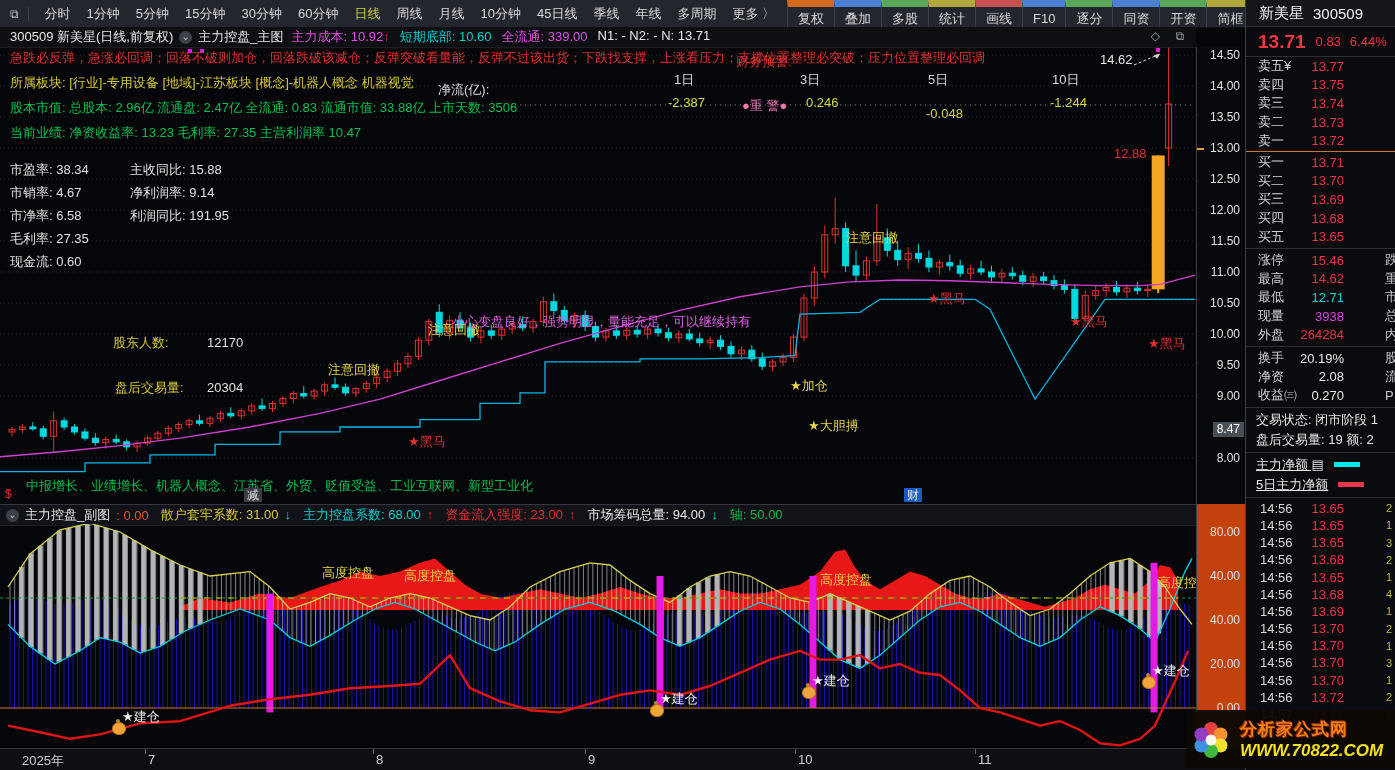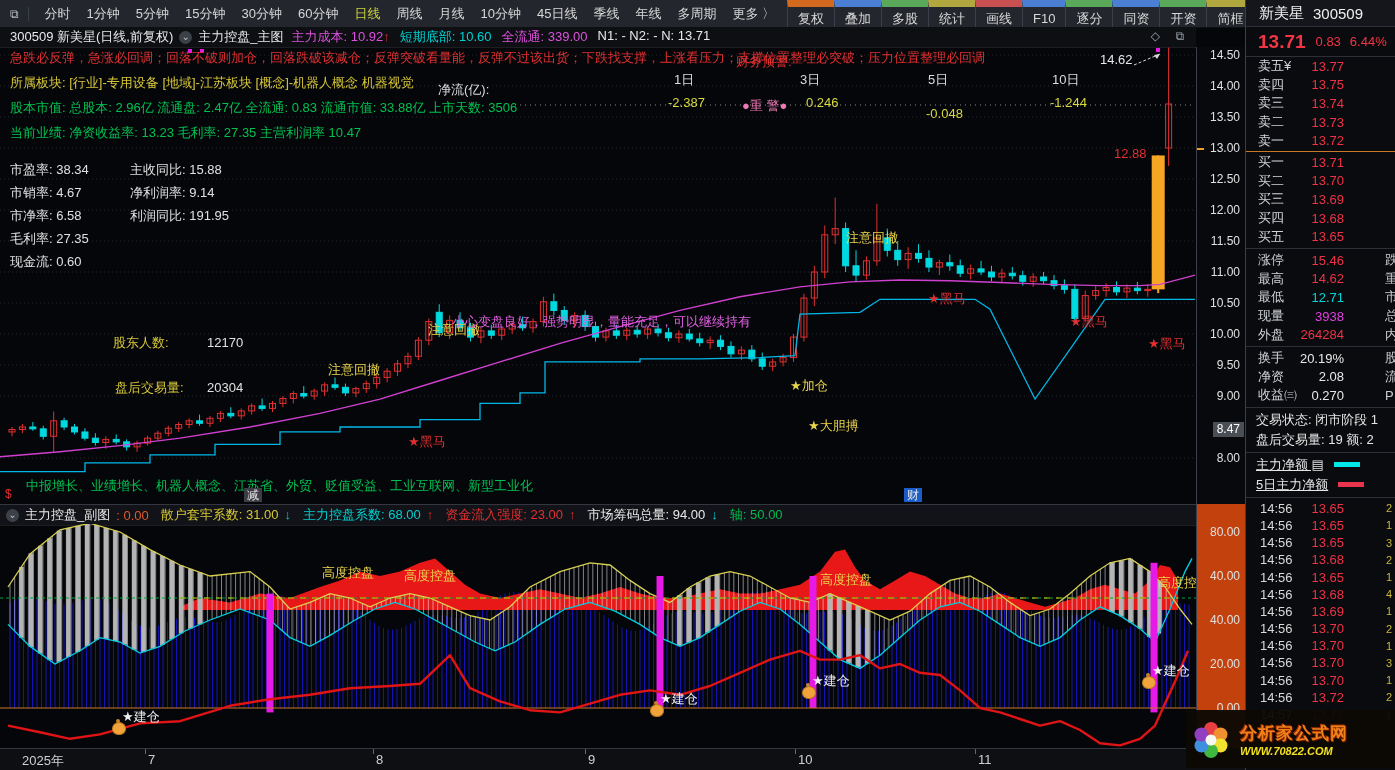--- a/index.html
+++ b/index.html
@@ -67,21 +67,21 @@
   .tickrow{position:relative;height:17.2px;display:flex;align-items:center;padding-left:14px;}
   .tickrow .tm{color:#d8d8d8;}
   .tickrow .pr{position:absolute;right:52px;}
   .tickrow .vol{position:absolute;left:140px;width:9px;overflow:hidden;color:#c8b838;font-size:11px;}
   
   #watermark{position:absolute;left:1186px;top:710px;width:209px;height:58px;background:rgba(12,9,4,0.96);
              display:flex;align-items:center;z-index:20;}
   #wmText{margin-left:4px;}
   #wmLine1{font-size:17px;font-weight:bold;color:#f08018;
            text-shadow:1px 1px 0 #701800,-1px -1px 0 #a03000;letter-spacing:1px;white-space:nowrap;}
-  #wmLine2{font-size:11px;font-weight:bold;font-style:italic;color:#f0e020;white-space:nowrap;}
+  #wmLine2{font-size:17px;font-weight:bold;font-style:italic;color:#f0e020;white-space:nowrap;}
 </style>
 </head>
 <body>
 
 <div id="app">
 
   <div id="toolbar">
     <span class="winicon">⧉</span>
     <div id="periodTabs">
         <span class="ptab">分时</span>

